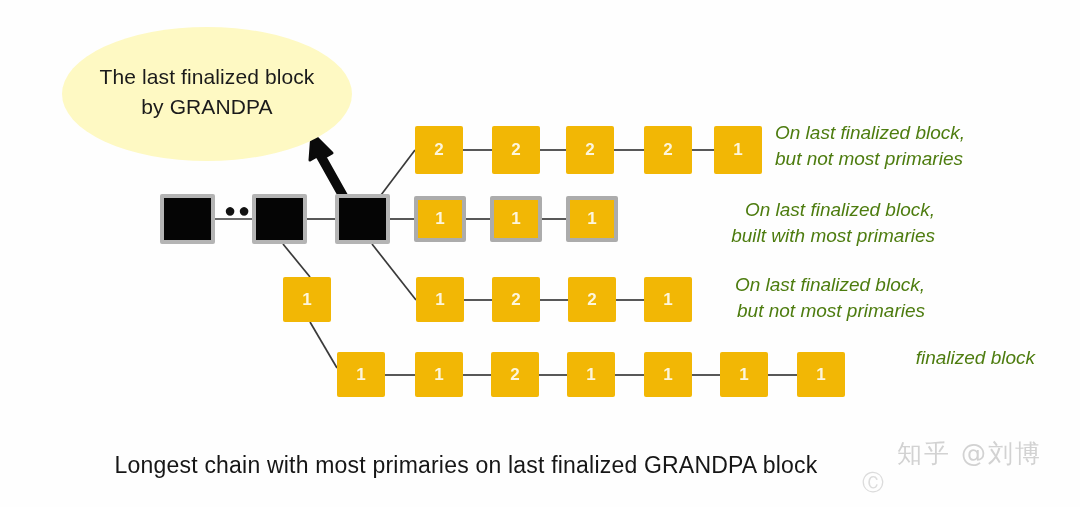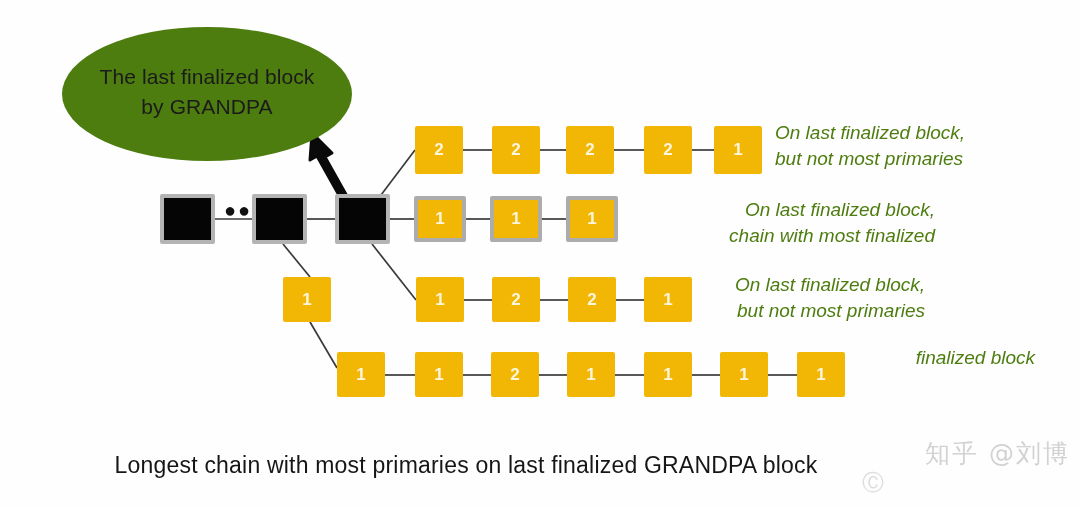--- a/index.html
+++ b/index.html
@@ -23,21 +23,21 @@
     pointer-events: none;
   }
 
   
   .bubble {
     position: absolute;
     left: 62px;
     top: 27px;
     width: 290px;
     height: 134px;
-    background: #4d7c0f;
+    background: #fef9c3;
     border-radius: 50%;
     display: flex;
     align-items: center;
     justify-content: center;
   }
   .bubble-text {
     text-align: center;
     color: #1b1b1b;
     font-size: 21px;
     line-height: 30px;
@@ -108,21 +108,21 @@
     font-size: 23px;
     color: #161616;
     font-family: "Liberation Sans", sans-serif;
     letter-spacing: .2px;
     z-index: 4;
   }
 
   
   .watermark-top {
     position: absolute;
-    right: 10px;
+    right: 38px;
     top: 437px;
     font-size: 25px;
     color: #d2d2d2;
     font-family: "DejaVu Sans", sans-serif;
     letter-spacing: 2px;
     z-index: 5;
     white-space: nowrap;
   }
   .watermark-bottom {
     position: absolute;
@@ -211,21 +211,21 @@
       <div class="block yellow" style="left: 714px; top: 126px; width: 48px; height: 48px;">1</div>
       <div class="rlabel" style="top: 120px; left: 775px;">
         <div>On last finalized block,</div>
         <div>but not most primaries</div>
       </div>
       <div class="block yellow bordered" style="left: 414px; top: 196px; width: 52px; height: 46px;">1</div>
       <div class="block yellow bordered" style="left: 490px; top: 196px; width: 52px; height: 46px;">1</div>
       <div class="block yellow bordered" style="left: 566px; top: 196px; width: 52px; height: 46px;">1</div>
       <div class="rlabel right-align" style="top: 197px; left: 0px; width: 935px;">
         <div>On last finalized block,</div>
-        <div>chain with most finalized</div>
+        <div>built with most primaries</div>
       </div>
       <div class="block yellow" style="left: 416px; top: 277px; width: 48px; height: 45px;">1</div>
       <div class="block yellow" style="left: 492px; top: 277px; width: 48px; height: 45px;">2</div>
       <div class="block yellow" style="left: 568px; top: 277px; width: 48px; height: 45px;">2</div>
       <div class="block yellow" style="left: 644px; top: 277px; width: 48px; height: 45px;">1</div>
       <div class="rlabel right-align" style="top: 272px; left: 0px; width: 925px;">
         <div>On last finalized block,</div>
         <div>but not most primaries</div>
       </div>
       <div class="block yellow" style="left: 337px; top: 352px; width: 48px; height: 45px;">1</div>

